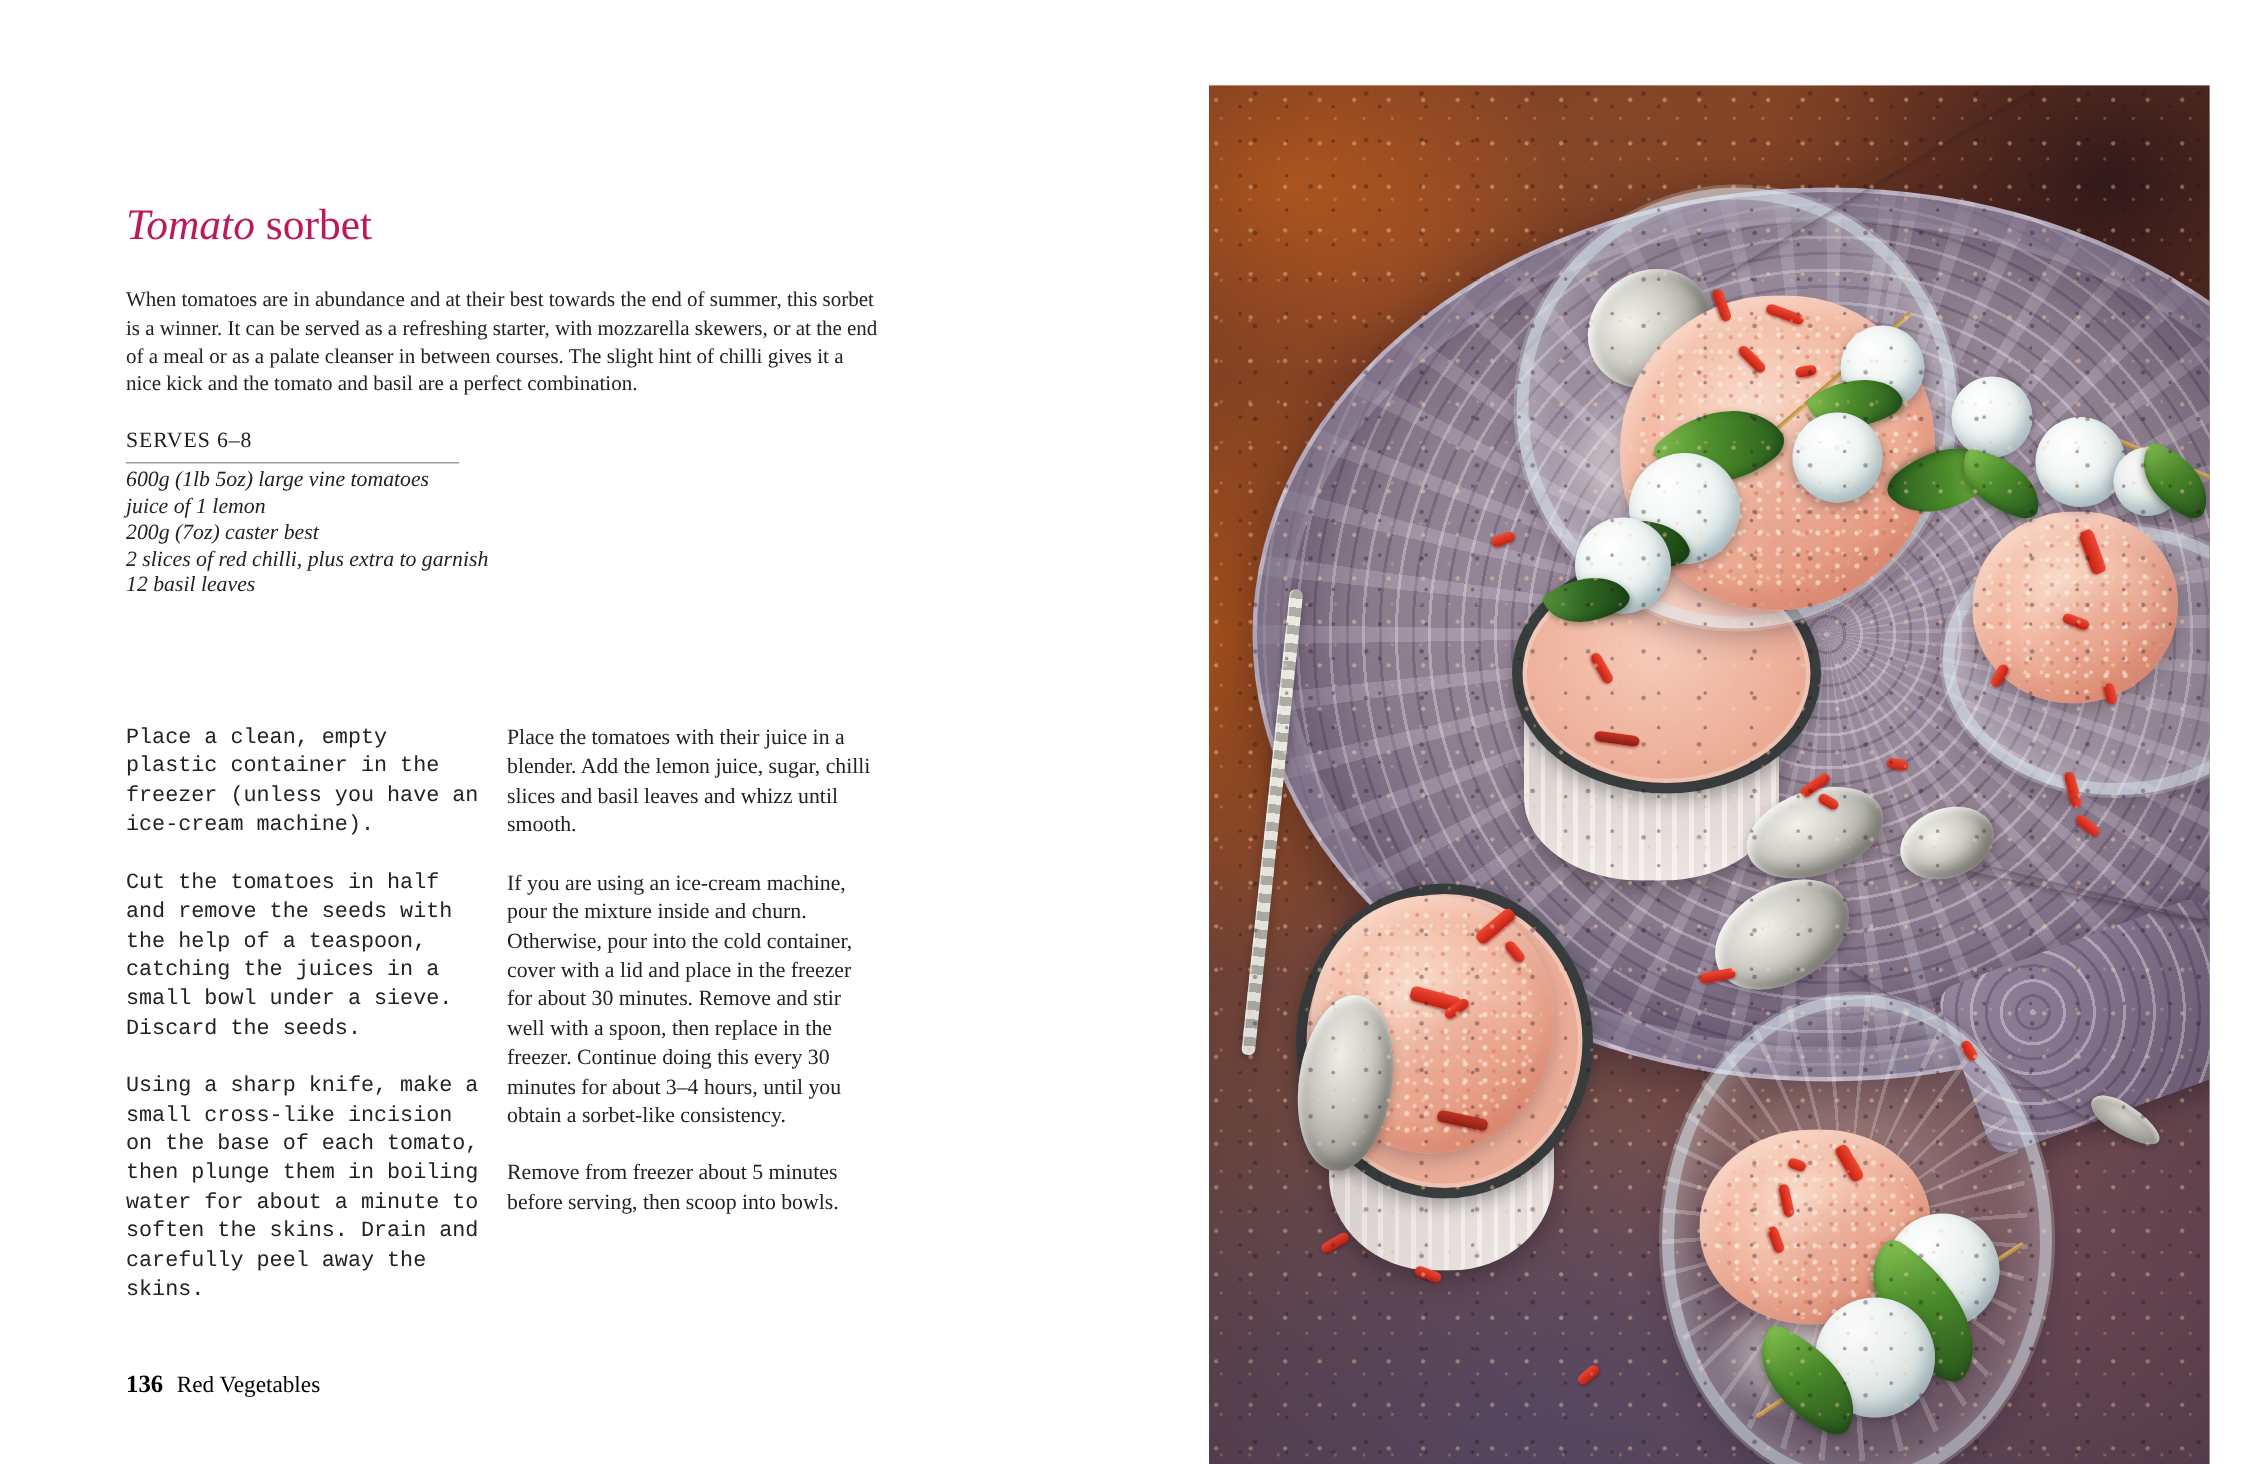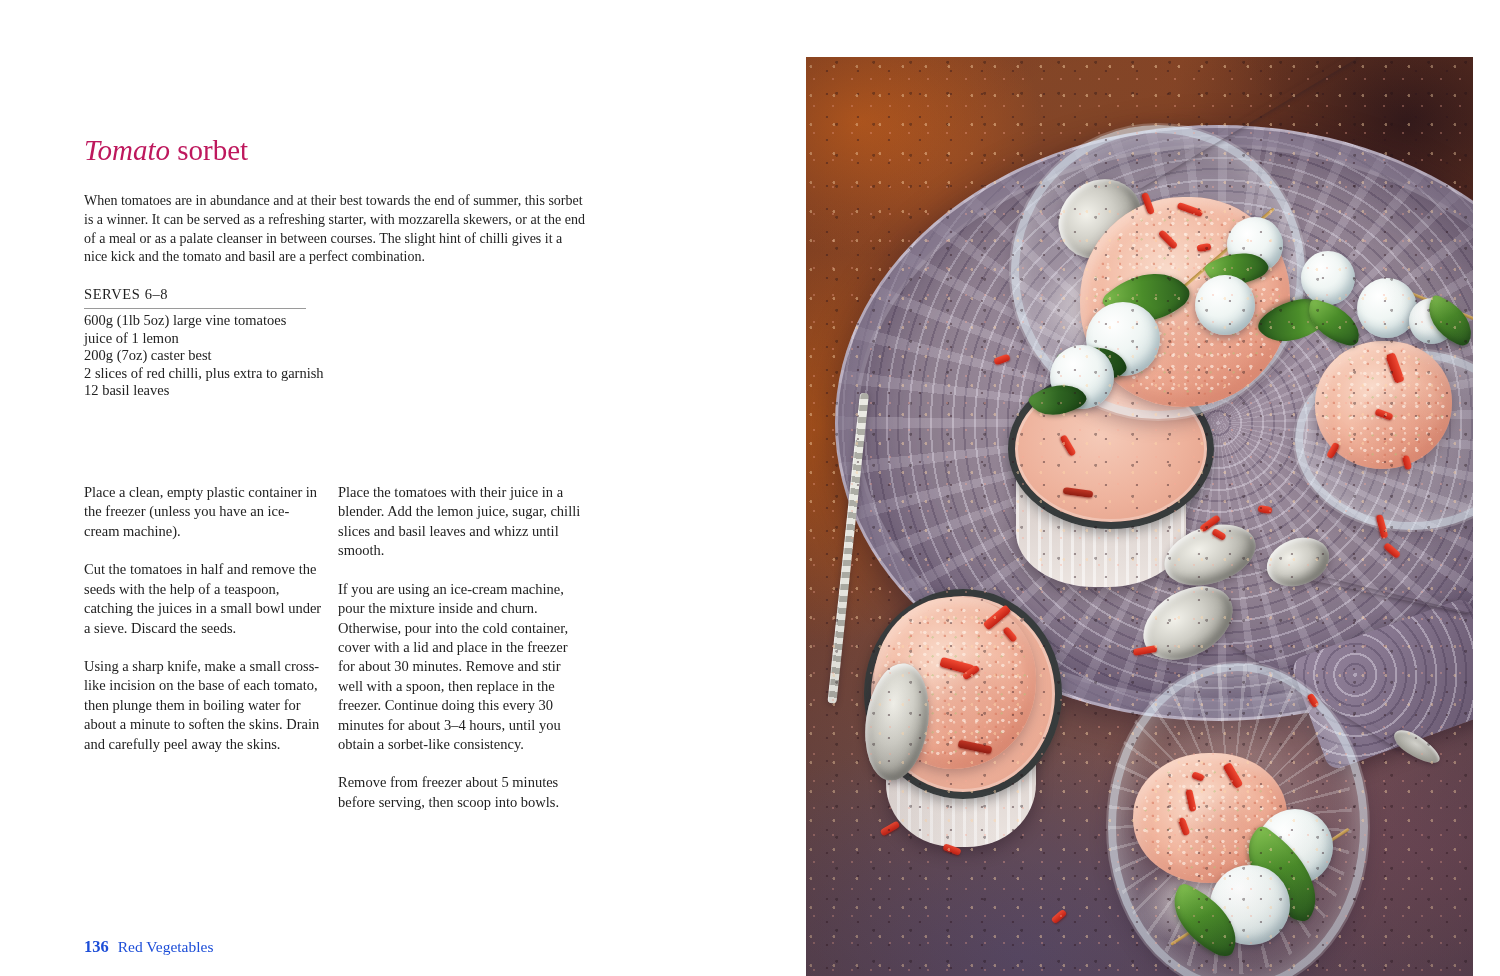--- a/index.html
+++ b/index.html
@@ -6,27 +6,27 @@
   body{font-family:"Liberation Serif","DejaVu Serif",serif;color:#222;}
   .page{position:relative;width:1500px;height:976px;background:#fff;}
 
   
   .abs{position:absolute;}
   .title{left:84px;top:63px;font-size:38px;font-weight:400;letter-spacing:1.5px;color:#1b1b1b;white-space:nowrap;}
   .subtitle{left:84px;top:110px;font-size:29px;font-weight:400;color:#be185d;white-space:nowrap;}
   .subtitle em{font-style:italic;}
   .intro{left:84px;top:178px;width:505px;font-size:14px;line-height:1.34;}
   .serves{left:84px;top:286px;width:222px;font-size:14.5px;letter-spacing:.6px;color:#1e1e1e;border-bottom:1px solid #9a9a9a;padding-bottom:5px;}
-  .ingredients{left:84px;top:312px;width:244px;list-style:none;margin:0;padding:0;font-size:14.5px;line-height:1.21;}
+  .ingredients{left:84px;top:312px;width:244px;list-style:none;margin:0;padding:0;font-style:italic;font-size:14.5px;line-height:1.21;}
   .ingredients li{padding-left:15px;text-indent:-15px;}
   .method{top:483px;font-size:14.5px;line-height:1.34;}
-  .method.c1{left:84px;width:238px;}
+  .method.c1{left:84px;width:238px;font-family:Liberation Mono, monospace;}
   .method.c2{left:338px;width:246px;}
   .method p{margin:0 0 19px 0;}
-  .folio{left:84px;top:913px;font-size:15.5px;color:#1d4ed8;white-space:nowrap;margin-top:24px;}
+  .folio{left:84px;top:913px;font-size:15.5px;color:#000000;white-space:nowrap;}
   .folio b{font-size:16.5px;font-weight:700;}
   .folio span{margin-left:9px;}
 
   
   .photo{position:absolute;left:806px;top:57px;width:667px;height:919px;overflow:hidden;
     background:
       radial-gradient(ellipse 260px 190px at 8% 7%, rgba(188,92,30,.95) 0%, rgba(188,92,30,0) 70%),
       radial-gradient(ellipse 300px 230px at 40% 5%, rgba(130,70,40,.85) 0%, rgba(130,70,40,0) 70%),
       radial-gradient(ellipse 330px 260px at 90% 7%, rgba(48,24,26,.95) 0%, rgba(48,24,26,0) 72%),
       radial-gradient(ellipse 230px 320px at 2% 40%, rgba(176,86,26,.9) 0%, rgba(176,86,26,0) 70%),

